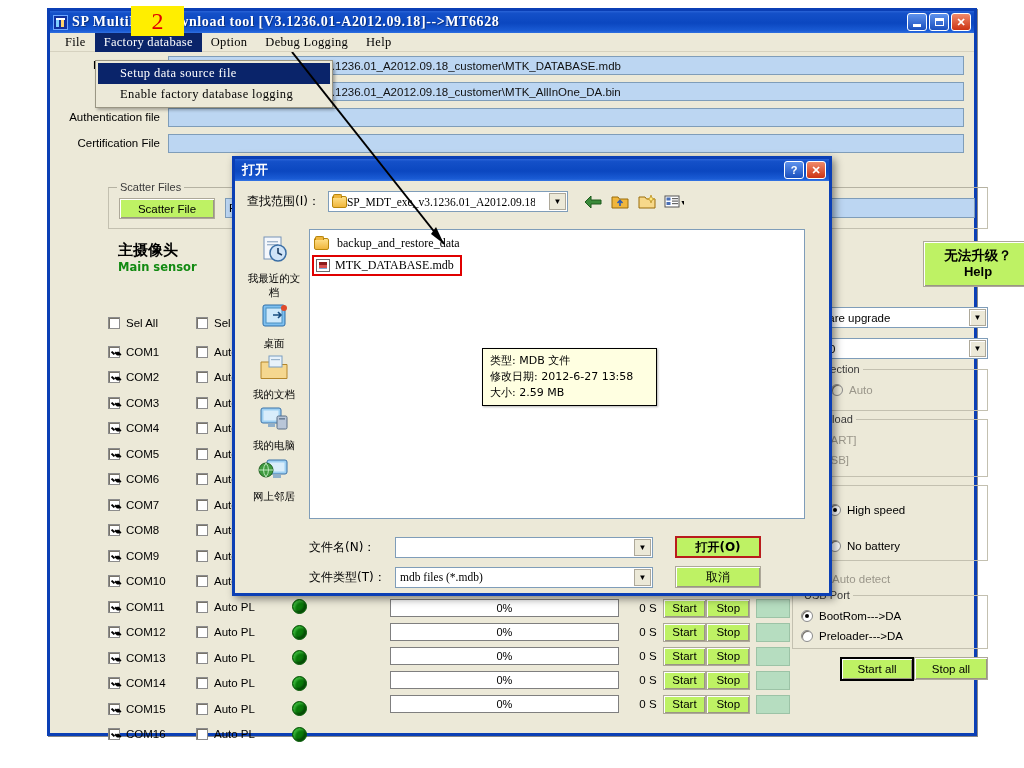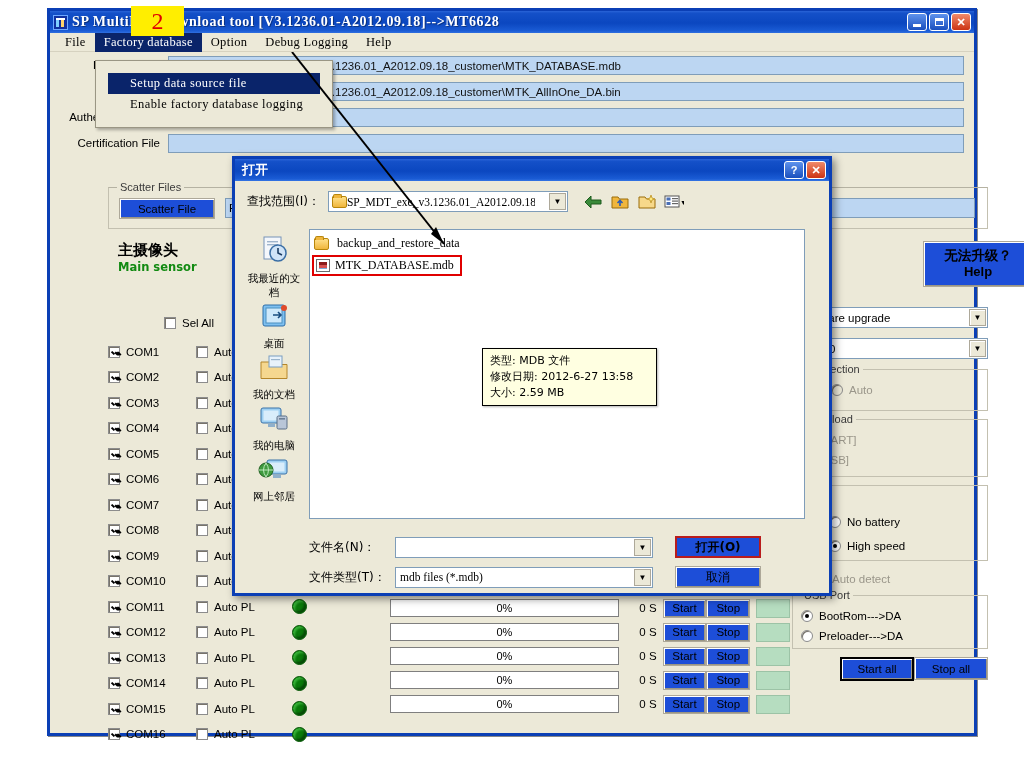--- a/index.html
+++ b/index.html
@@ -71,21 +71,21 @@
   }
   .menu-item { padding: 2px 9px; color: #000; white-space: nowrap; letter-spacing:.3px;}
   .menu-item.open { background: #0a246a; color: #fff; }
 
   
   .dropdown {
     position: absolute; left: 95px; top: 60px; width: 238px;
     background: #ece9d8;
     border: 1px solid #9a9684;
     box-shadow: 2px 2px 3px rgba(0,0,0,.3);
-    padding: 12px;
+    padding: 2px;
     z-index: 40;
     font-family: "Liberation Serif", serif;
     font-size: 12.5px;
   }
   .dd-item { padding: 3px 6px 3px 22px; white-space: nowrap; letter-spacing:.4px;}
   .dd-item.sel { background: #0a246a; color: #fff; }
 
   
   .form-area { position: absolute; left: 0; top: 41px; width: 924px; }
   .frow { display: flex; align-items: center; height: 26px; padding-left: 8px; }
@@ -105,21 +105,21 @@
   .group {
     position: absolute; border: 1px solid #c3c0b0; border-top-color:#b5b2a2;
   }
   .group > .legend {
     position: absolute; top: -7px; left: 8px; background: #ece9d8;
     padding: 0 3px; font-size: 11px; color: #3a3a3a;
   }
 
   .scatter-group { left: 58px; top: 176px; width: 880px; height: 42px; }
   .btn {
-    background: #1d4ed8; border: 1px solid #ada899;
+    background: #bef264; border: 1px solid #ada899;
     box-shadow: inset 1px 1px 0 #fff, inset -1px -1px 0 #9b9684;
     font-size: 11.5px; color:#000; text-align:center;
     display:flex; align-items:center; justify-content:center;
   }
   .scatter-btn { position:absolute; left:10px; top:10px; width:96px; height:21px; }
   .scatter-val {
     position:absolute; left:116px; top:10px; width:750px; height:20px;
     background:#bcd6f2; border:1px solid #7f9db9; font-size:11.5px; padding:1px 3px;
     line-height:17px; overflow:hidden; white-space:nowrap;
   }
@@ -340,21 +340,21 @@
         <div class="sensor-label-en">Main sensor</div>
       </div>
       <div class="sensor-val">mt9p017mipiraw</div>
       <div class="btn help-btn">
         <div class="help-cn">无法升级？</div>
         <div class="help-en">Help</div>
       </div>
     </div>
 
     <div class="com-panel">
-      <div class="com-row" style="height:32px;justify-content:flex-end;">
+      <div class="com-row" style="height:32px;">
         <div class="com-col-a">
           <div class="cb"></div>
           <span class="cb-label">Sel All</span>
         </div>
         <div class="com-col-b">
           <div class="cb"></div>
           <span class="cb-label">Sel All</span>
         </div>
       </div>
       <div id="com-rows">
@@ -601,27 +601,27 @@
           <span class="rb dis"></span>
           <span>[UART]</span>
         </div>
         <div class="radio-row dis-text">
           <span class="rb dis"></span>
           <span>[USB]</span>
         </div>
       </div>
 
       <div class="grp-box" style="height:76px;">
+        <div class="radio-row" style="padding-left:28px;margin-top:4px;">
+          <span class="rb on"></span>
+          <span>High speed</span>
+        </div>
         <div class="radio-row" style="padding-left:28px;margin-top:16px;">
           <span class="rb"></span>
           <span>No battery</span>
-        </div>
-        <div class="radio-row" style="padding-left:28px;margin-top:4px;">
-          <span class="rb on"></span>
-          <span>High speed</span>
         </div>
       </div>
 
       <div class="radio-row dis-text" style="padding-left:22px;">
         <span class="rb dis"></span>
         <span>Auto detect</span>
       </div>
 
       <div class="grp-box" style="height:54px;margin-top:6px;">
         <div class="legend">USB Port</div>

